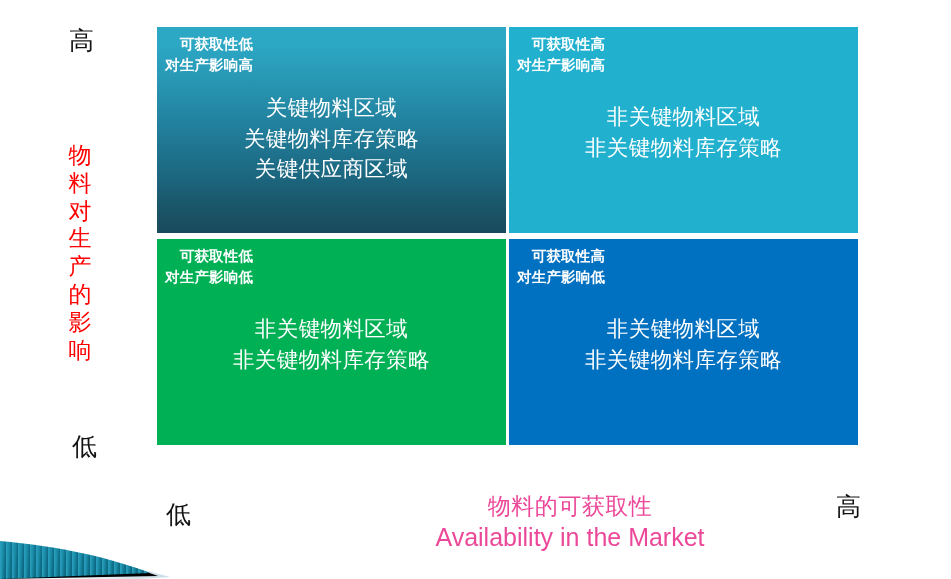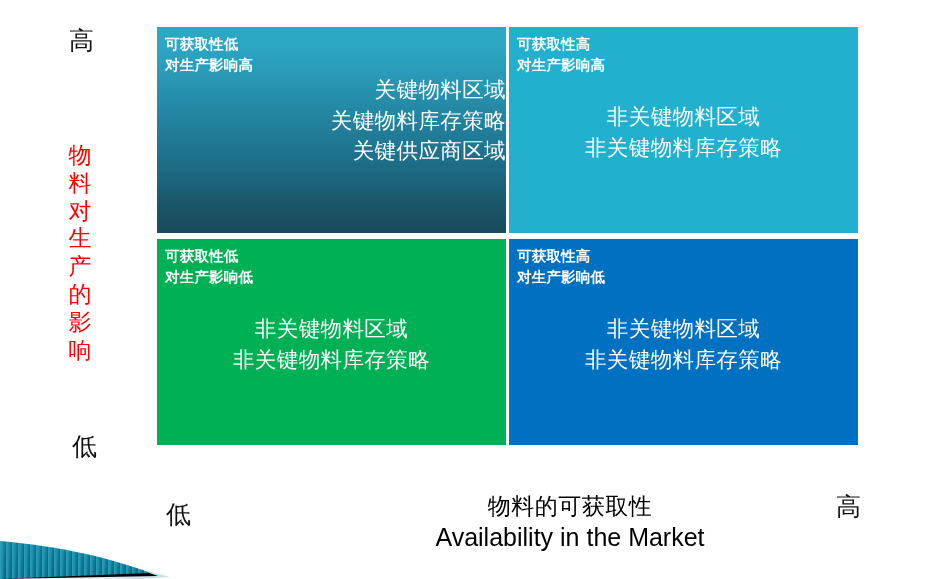--- a/index.html
+++ b/index.html
@@ -66,34 +66,35 @@
   .corner-label {
     position: absolute;
     left: 8px;
     top: 7px;
     color: #ffffff;
     font-size: 14.5px;
     font-weight: bold;
     line-height: 1.45;
     letter-spacing: 0.2px;
     white-space: pre-line;
+    text-align: right;
   }
 
   .center-text {
     position: absolute;
     left: 0;
     right: 0;
     color: #ffffff;
     font-size: 21.5px;
     line-height: 1.42;
     text-align: center;
     white-space: pre-line;
     letter-spacing: 0.4px;
   }
-  .quad-q1 .center-text { top: 48px; text-align: right; }
+  .quad-q1 .center-text { top: 66px; }
   .quad-q2 .center-text { top: 75px; }
   .quad-q3 .center-text { top: 75px; }
   .quad-q4 .center-text { top: 75px; }
 
   
   .y-high {
     position: absolute;
     left: 69px;
     top: 24px;
     font-size: 25px;
@@ -134,21 +135,21 @@
     top: 490px;
     font-size: 25px;
     color: #111111;
   }
   .x-axis-title {
     position: absolute;
     left: 300px;
     top: 492px;
     width: 540px;
     text-align: center;
-    color: #000000;
+    color: #ec4899;
     line-height: 1.28;
   }
   .x-axis-title .cn { display: block; font-size: 23px; letter-spacing: 0.5px; }
   .x-axis-title .en { display: block; font-size: 25px; letter-spacing: 0px; }
 
   
   .swoosh {
     position: absolute;
     left: 0;
     bottom: 0;

